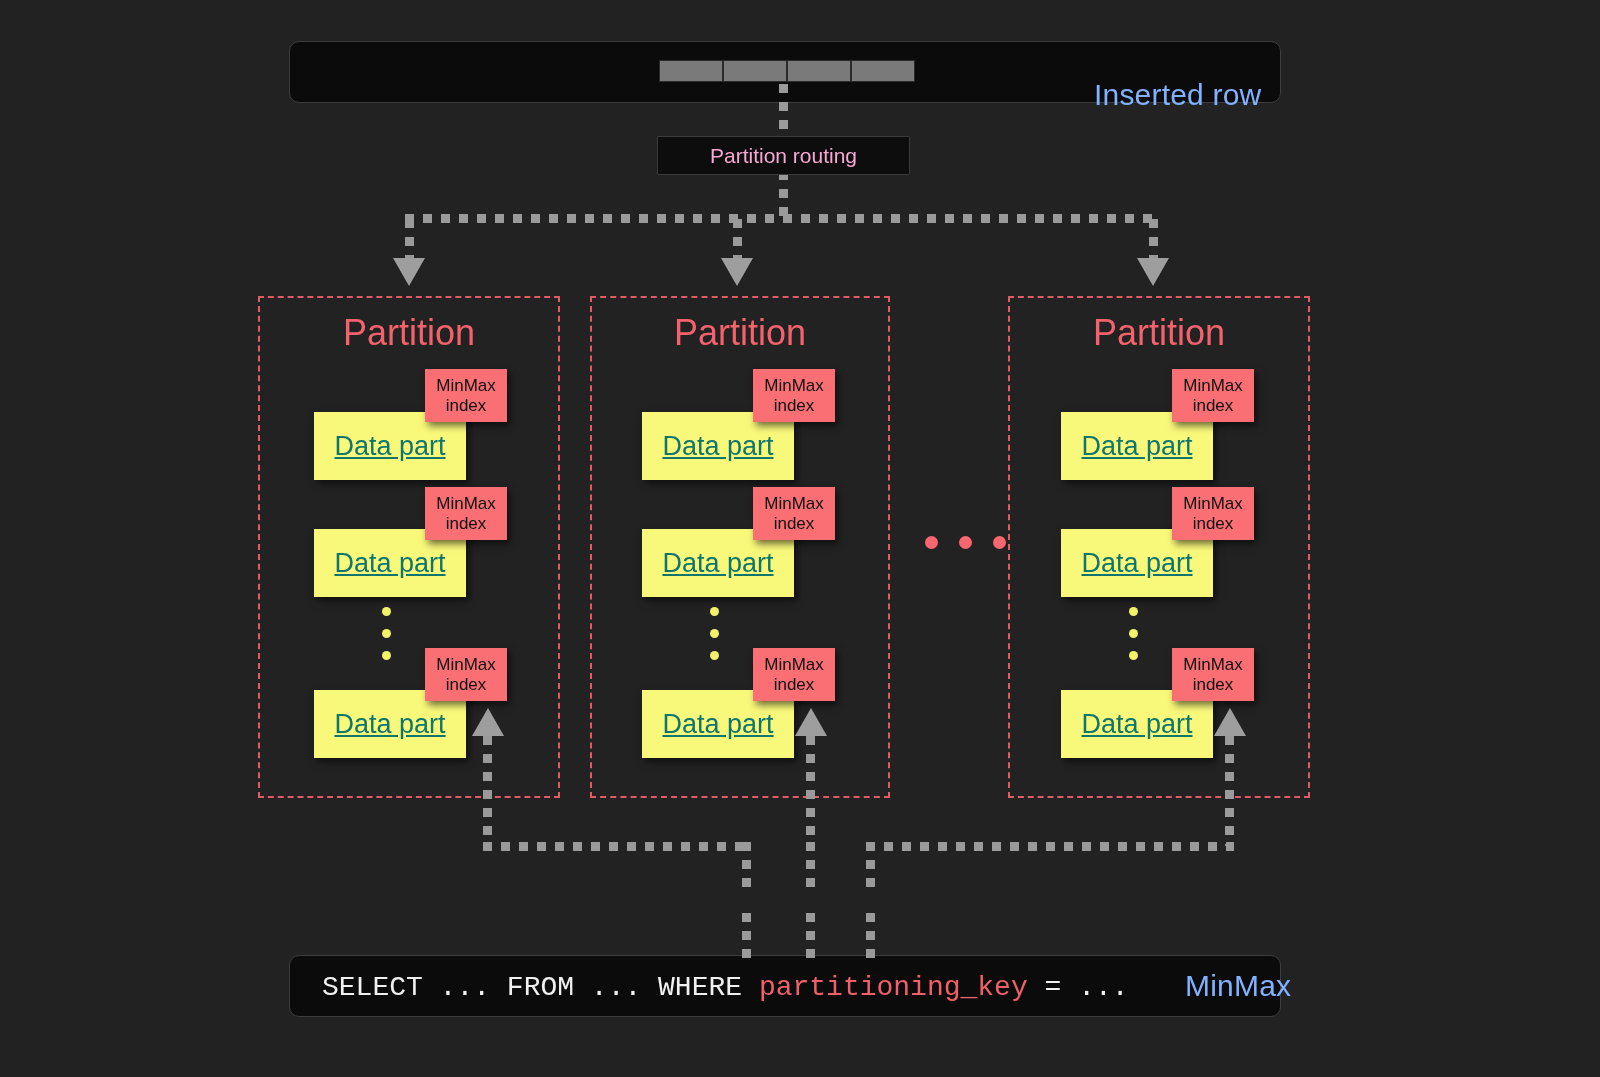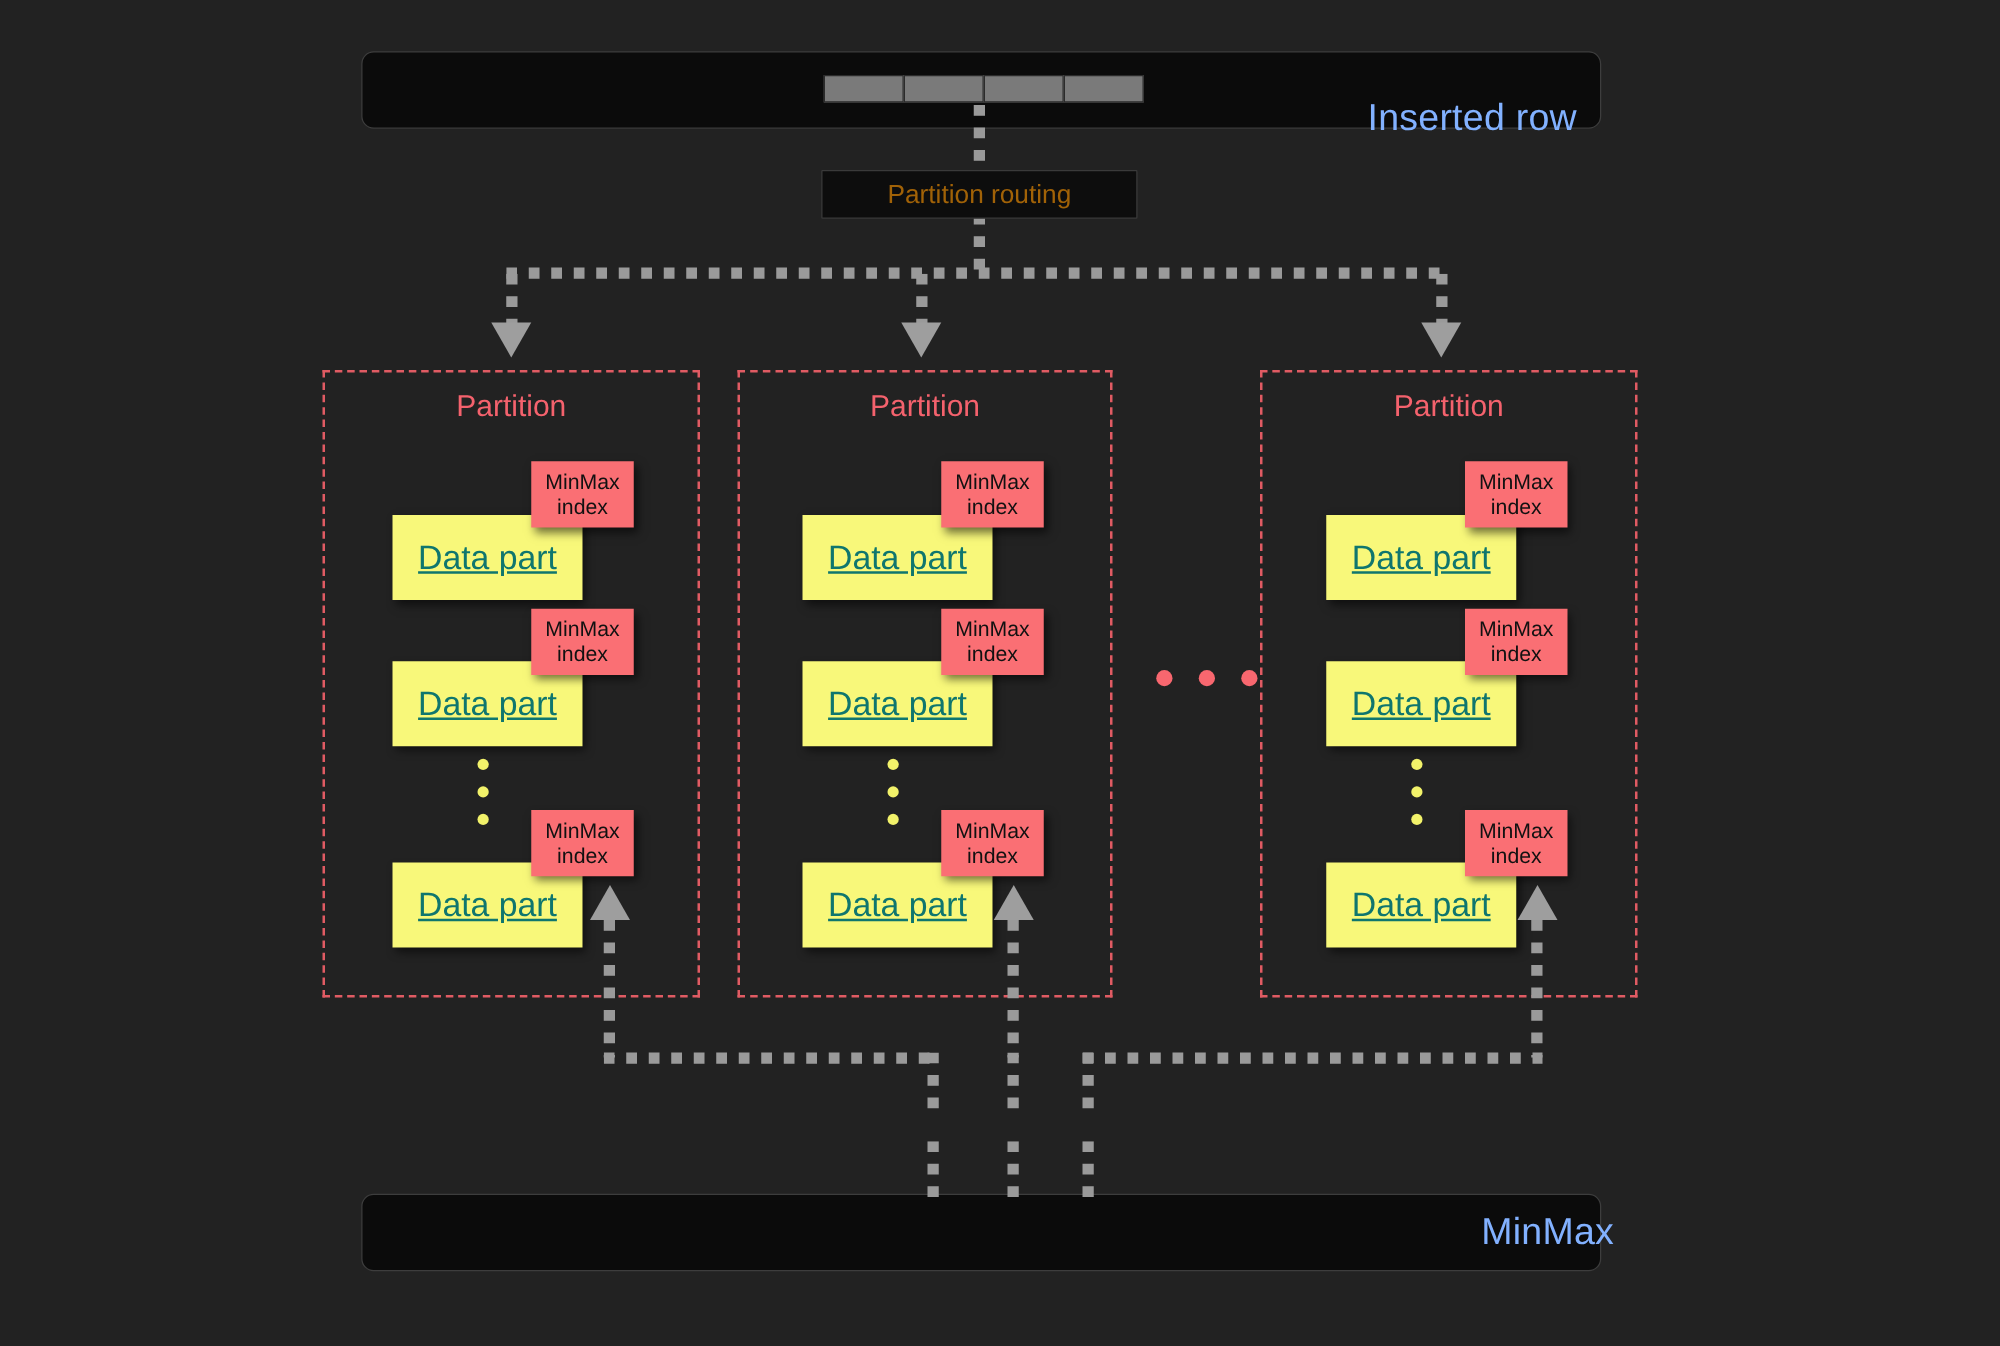--- a/index.html
+++ b/index.html
@@ -36,39 +36,39 @@
     border:1px solid #2b2b2b;
     box-sizing:border-box;
   }
 
   
   .pill{
     position:absolute;
     background:#0d0d0d;
     border:1px solid #3a3a3a;
     border-radius:1px;
-    color:#a16207;
+    color:#f9a8d4;
     font-size:21px;
     display:flex;align-items:center;justify-content:center;
     box-sizing:border-box;
     z-index:6;
   }
 
   
   .partition{
     position:absolute;
     border:2px dashed #e05b63;
     box-sizing:border-box;
   }
   .partition-title{
     position:absolute;
     top:14px;left:0;right:0;
     text-align:center;
     color:#f4626d;
-    font-size:24px;
+    font-size:36px;
   }
 
   
   .datapart{
     position:absolute;
     background:#f8f87a;
     color:#0f766e;
     font-size:27px;
     display:flex;align-items:center;justify-content:center;
     box-shadow:3px 4px 7px rgba(0,0,0,.55);
@@ -275,16 +275,17 @@
   <div class="dline-v" style="left:806px;top:842px;height:50px;"></div>
   <div class="dline-v" style="left:866px;top:842px;height:50px;"></div>
 
 
   <div class="dline-v" style="left:742px;top:913px;height:45px;"></div>
   <div class="dline-v" style="left:806px;top:913px;height:45px;"></div>
   <div class="dline-v" style="left:866px;top:913px;height:45px;"></div>
 
   <div class="darkbar" style="left:289px;top:955px;width:992px;height:62px;"></div>
 
+  <div class="code" style="left:322px;top:972px;"><span>SELECT ... FROM ... WHERE </span><span class="key">partitioning_key</span><span> = ...</span></div>
 
   <div class="bar-label" style="left:1185px;top:969px;">MinMax</div>
 
 </div>
 
 </body></html>

